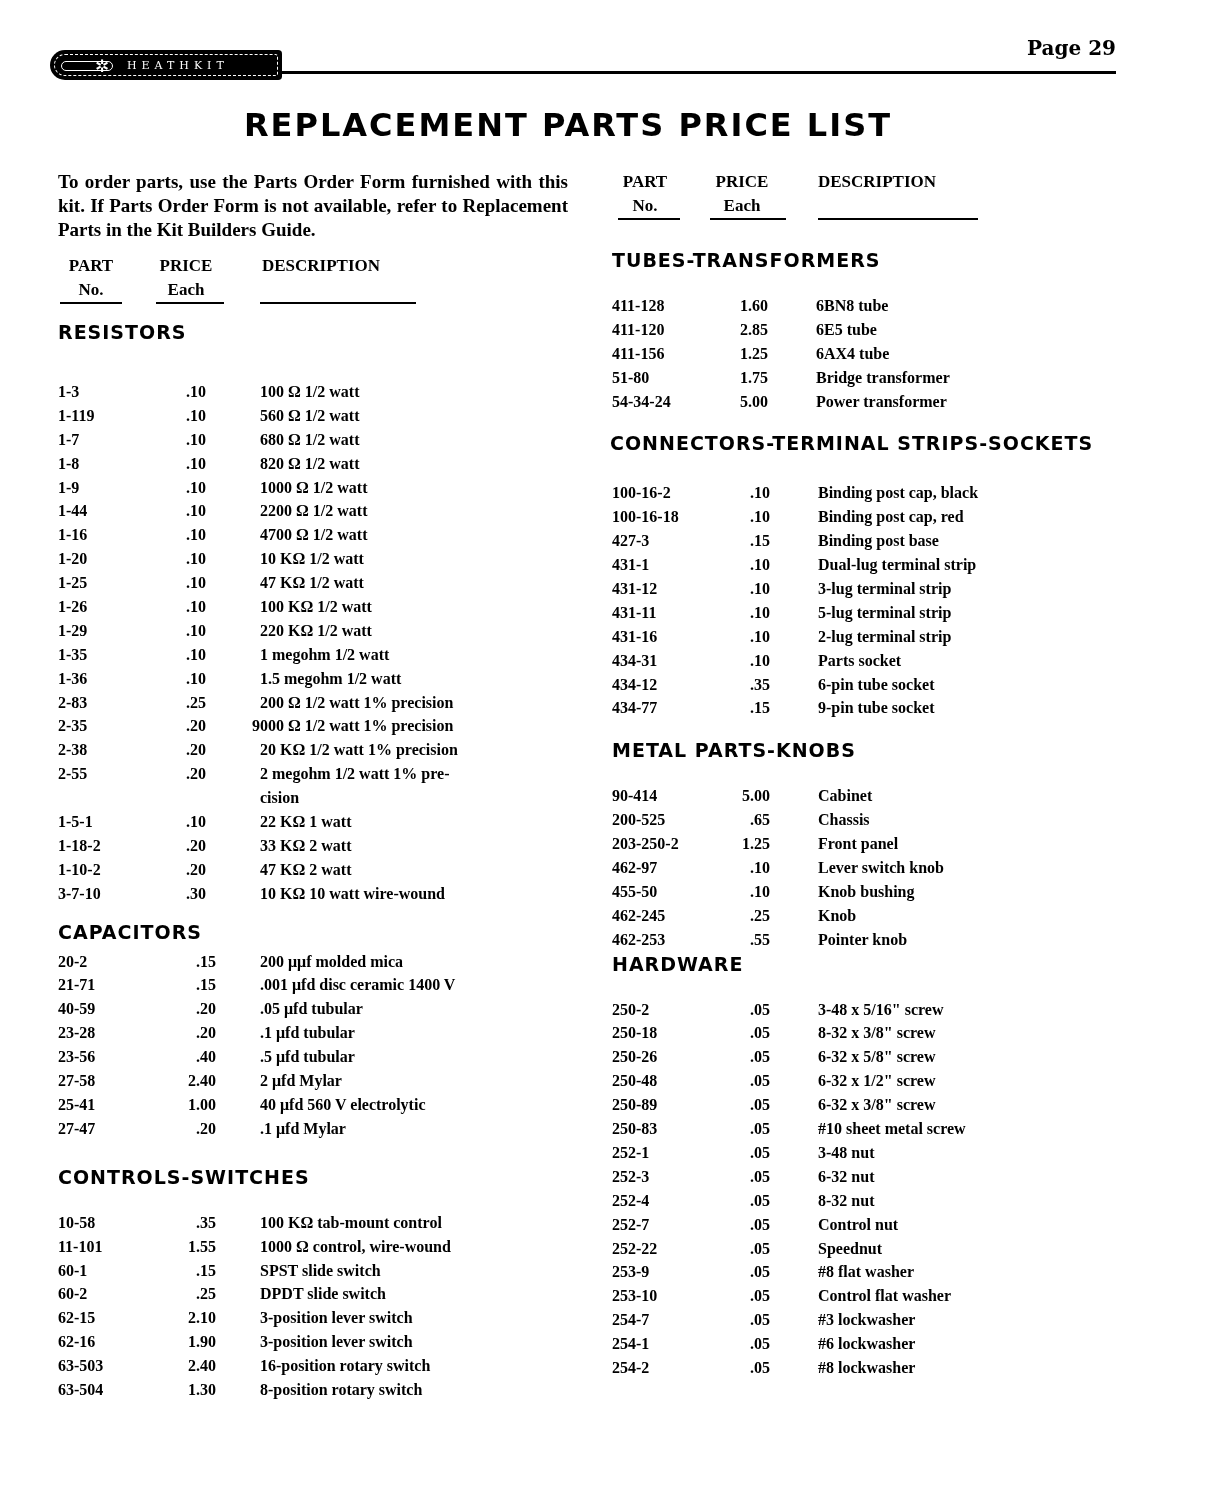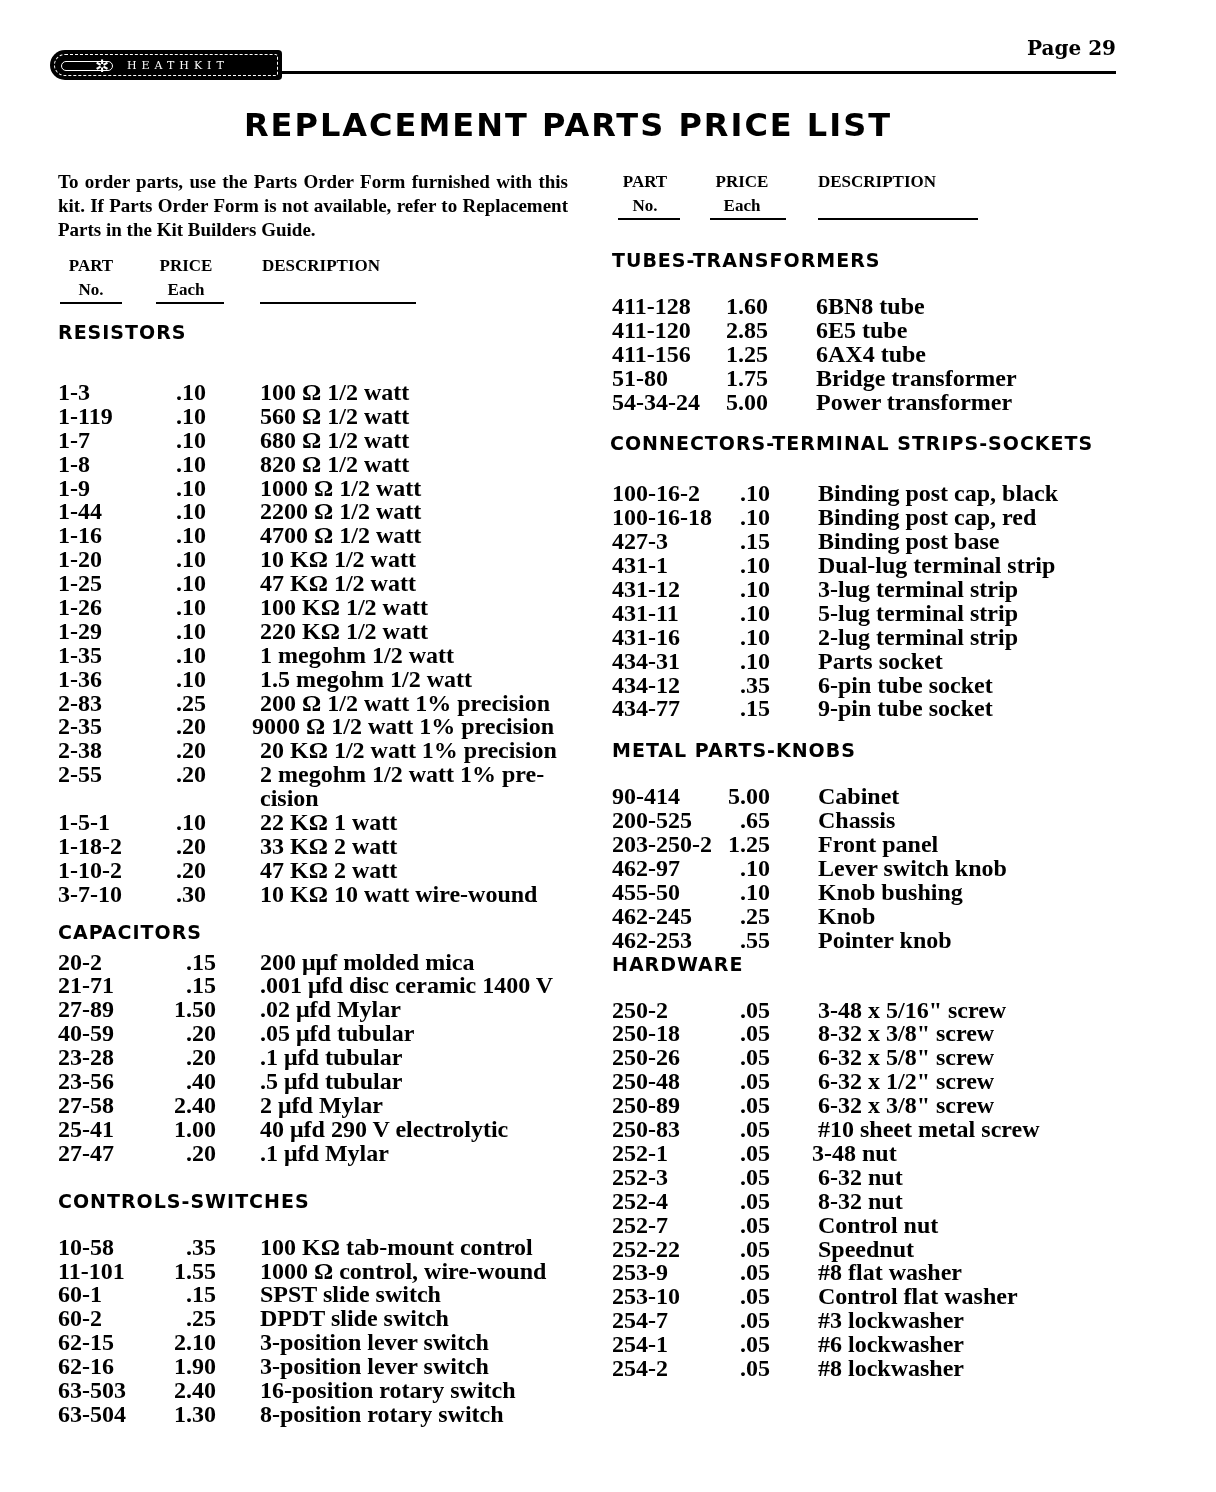--- a/index.html
+++ b/index.html
@@ -23,21 +23,21 @@
 
     .intro { font-size: 19px; line-height: 24px; font-weight: bold; text-align: justify; font-family: "Liberation Serif", serif; }
 
     .colhead { position: relative; height: 52px; font-family: "Liberation Serif", serif; font-weight: bold; font-size: 17px; line-height: 24px; }
     .colhead div { position: absolute; top: 0; }
     .colhead .h-part { text-align: center; }
     .colhead .u { position: absolute; top: 48px; height: 1.5px; background: #000; }
 
     .section-title { font-family: "DejaVu Sans", sans-serif; font-weight: bold; font-size: 19px; letter-spacing: 1px; height: 24px; line-height: 24px; }
 
-    .rows { font-family: "Liberation Serif", serif; font-weight: bold; font-size: 24px; }
+    .rows { font-family: "Liberation Serif", serif; font-weight: bold; font-size: 16px; }
     .row { position: relative; height: 23.9px; line-height: 24px; white-space: nowrap; }
     .row .p { position: absolute; left: 0; }
     .row .pr { position: absolute; text-align: right; }
     .row .d { position: absolute; }
   </style>
 </head>
 <body>
 
 <div class="header">
   <div class="logo">
@@ -191,25 +191,20 @@
         <span class="p">20-2</span>
         <span class="pr" style="right: auto; left: 0px; width: 158px;">.15</span>
         <span class="d" style="left: 202px;">200 μμf molded mica</span>
       </div>
       <div class="row">
         <span class="p">21-71</span>
         <span class="pr" style="right: auto; left: 0px; width: 158px;">.15</span>
         <span class="d" style="left: 202px;">.001 μfd disc ceramic 1400 V</span>
       </div>
       <div class="row">
-        <span class="p">27-89</span>
-        <span class="pr" style="right: auto; left: 0px; width: 158px;">1.50</span>
-        <span class="d" style="left: 202px;">.02 μfd Mylar</span>
-      </div>
-      <div class="row">
         <span class="p">40-59</span>
         <span class="pr" style="right: auto; left: 0px; width: 158px;">.20</span>
         <span class="d" style="left: 202px;">.05 μfd tubular</span>
       </div>
       <div class="row">
         <span class="p">23-28</span>
         <span class="pr" style="right: auto; left: 0px; width: 158px;">.20</span>
         <span class="d" style="left: 202px;">.1 μfd tubular</span>
       </div>
       <div class="row">
@@ -218,21 +213,21 @@
         <span class="d" style="left: 202px;">.5 μfd tubular</span>
       </div>
       <div class="row">
         <span class="p">27-58</span>
         <span class="pr" style="right: auto; left: 0px; width: 158px;">2.40</span>
         <span class="d" style="left: 202px;">2 μfd Mylar</span>
       </div>
       <div class="row">
         <span class="p">25-41</span>
         <span class="pr" style="right: auto; left: 0px; width: 158px;">1.00</span>
-        <span class="d" style="left: 202px;">40  μfd  290  V  electrolytic</span>
+        <span class="d" style="left: 202px;">40  μfd  560  V  electrolytic</span>
       </div>
       <div class="row">
         <span class="p">27-47</span>
         <span class="pr" style="right: auto; left: 0px; width: 158px;">.20</span>
         <span class="d" style="left: 202px;">.1 μfd Mylar</span>
       </div>
     </div>
 
   <div class="section-title" style="margin-top:24px;">CONTROLS-SWITCHES</div>
   <div class="rows" style="margin-top:22px;">
@@ -445,21 +440,21 @@
         <span class="d" style="left: 206px;">6-32 x 3/8" screw</span>
       </div>
       <div class="row">
         <span class="p">250-83</span>
         <span class="pr" style="right: auto; left: 0px; width: 158px;">.05</span>
         <span class="d" style="left: 206px;">#10 sheet metal screw</span>
       </div>
       <div class="row">
         <span class="p">252-1</span>
         <span class="pr" style="right: auto; left: 0px; width: 158px;">.05</span>
-        <span class="d" style="left: 200px; text-align: center;">3-48 nut</span>
+        <span class="d" style="left: 206px; text-align: center;">3-48 nut</span>
       </div>
       <div class="row">
         <span class="p">252-3</span>
         <span class="pr" style="right: auto; left: 0px; width: 158px;">.05</span>
         <span class="d" style="left: 206px;">6-32 nut</span>
       </div>
       <div class="row">
         <span class="p">252-4</span>
         <span class="pr" style="right: auto; left: 0px; width: 158px;">.05</span>
         <span class="d" style="left: 206px;">8-32 nut</span>

